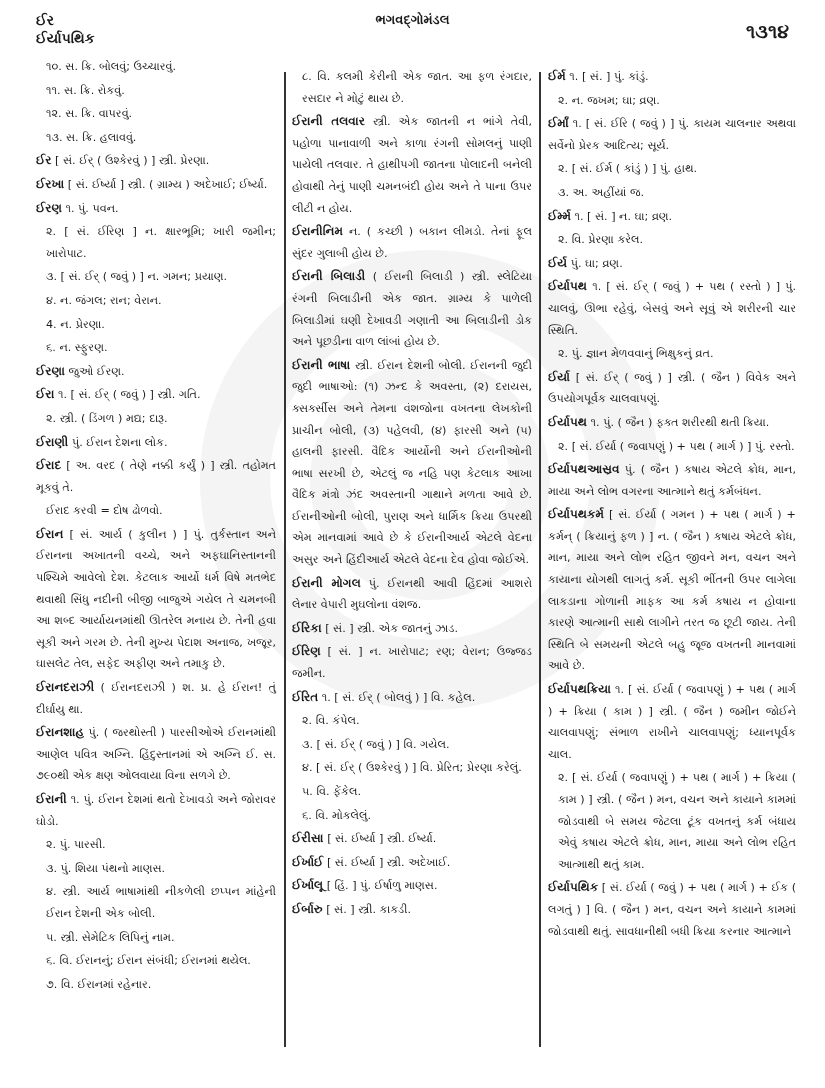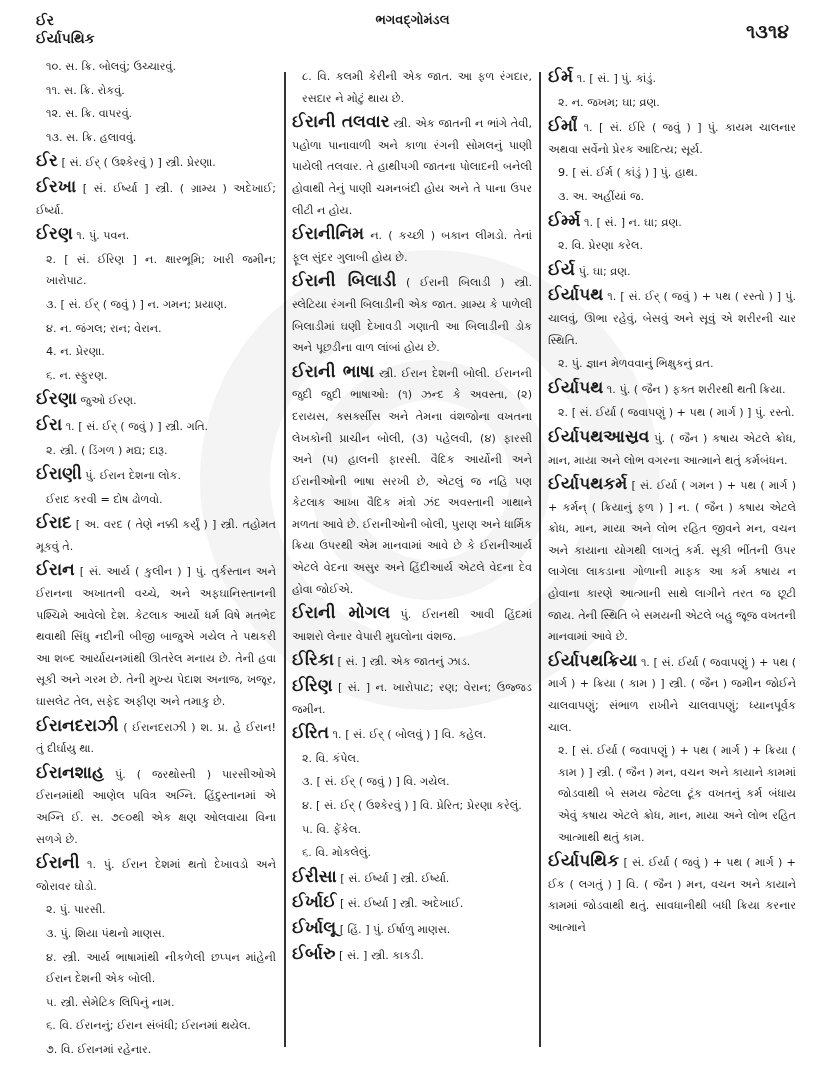--- a/index.html
+++ b/index.html
@@ -23,21 +23,21 @@
   .h-right { position:absolute; right:36px; top:20px; font-size:19px; font-weight:bold; }
   .col {
     position:absolute; top:56px; font-size:11.2px; line-height:21.6px;
   }
   .col1 { left:36px; width:240px; }
   .col2 { left:292px; width:240px; top:66px; }
   .col3 { left:548px; width:248px; top:66px; }
   .divider { position:absolute; width:1.5px; background:#333; top:72px; height:975px; }
   .d1 { left:284px; } .d2 { left:539px; }
   .entry { margin:0 0 2px 0; text-align:justify; }
-  .hw { font-weight:bold; font-size:17px; }
+  .hw { font-weight:bold; font-size:12px; }
   .sense { padding-left:10px; }
   .body-text { }
 </style>
 </head>
 <body>
 
 <div class="watermark"></div>
 <div class="watermark2"></div>
 
 <div class="header">
@@ -60,23 +60,23 @@
     <div class="entry"><span class="hw">ઈરણ</span> <span class="body-text">૧. પું. પવન.</span></div>
     <div class="entry sense"><span class="body-text">૨. [ સં. ઈરિણ ] ન. ક્ષારભૂમિ; ખારી જમીન; ખારોપાટ.</span></div>
     <div class="entry sense"><span class="body-text">૩. [ સં. ઈર્ ( જવું ) ] ન. ગમન; પ્રયાણ.</span></div>
     <div class="entry sense"><span class="body-text">૪. ન. જંગલ; રાન; વેરાન.</span></div>
     <div class="entry sense"><span class="body-text">4. ન. પ્રેરણા.</span></div>
     <div class="entry sense"><span class="body-text">૬. ન. સ્ફુરણ.</span></div>
     <div class="entry"><span class="hw">ઈરણા</span> <span class="body-text">જુઓ ઈરણ.</span></div>
     <div class="entry"><span class="hw">ઈરા</span> <span class="body-text">૧. [ સં. ઈર્ ( જવું ) ] સ્ત્રી. ગતિ.</span></div>
     <div class="entry sense"><span class="body-text">૨. સ્ત્રી. ( ડિંગળ ) મદ્ય; દારૂ.</span></div>
     <div class="entry"><span class="hw">ઈરાણી</span> <span class="body-text">પું. ઈરાન દેશના લોક.</span></div>
+    <div class="entry"><span class="hw">ઈરાદ</span> <span class="body-text">[ અ. વરદ ( તેણે નક્કી કર્યું ) ] સ્ત્રી. તહોમત મૂકવું તે.</span></div>
     <div class="entry sense"><span class="body-text">ઈરાદ કરવી = દોષ ઢોળવો.</span></div>
-    <div class="entry"><span class="hw">ઈરાદ</span> <span class="body-text">[ અ. વરદ ( તેણે નક્કી કર્યું ) ] સ્ત્રી. તહોમત મૂકવું તે.</span></div>
-    <div class="entry"><span class="hw">ઈરાન</span> <span class="body-text">[ સં. આર્ય ( કુલીન ) ] પું. તુર્કસ્તાન અને ઈરાનના અખાતની વચ્ચે, અને અફઘાનિસ્તાનની પશ્ચિમે આવેલો દેશ. કેટલાક આર્યો ધર્મ વિષે મતભેદ થવાથી સિંધુ નદીની બીજી બાજુએ ગયેલ તે પથકરી આ શબ્દ આર્યાયનમાંથી ઊતરેલ મનાય છે. તેની હવા સૂકી અને ગરમ છે. તેની મુખ્ય પેદાશ અનાજ, ખજૂર, ઘાસલેટ તેલ, સફેદ અફીણ અને તમાકુ છે.</span></div>
+    <div class="entry"><span class="hw">ઈરાન</span> <span class="body-text">[ સં. આર્ય ( કુલીન ) ] પું. તુર્કસ્તાન અને ઈરાનના અખાતની વચ્ચે, અને અફઘાનિસ્તાનની પશ્ચિમે આવેલો દેશ. કેટલાક આર્યો ધર્મ વિષે મતભેદ થવાથી સિંધુ નદીની બીજી બાજુએ ગયેલ તે ચમનબી આ શબ્દ આર્યાયનમાંથી ઊતરેલ મનાય છે. તેની હવા સૂકી અને ગરમ છે. તેની મુખ્ય પેદાશ અનાજ, ખજૂર, ઘાસલેટ તેલ, સફેદ અફીણ અને તમાકુ છે.</span></div>
     <div class="entry"><span class="hw">ઈરાનદરાઝી</span> <span class="body-text">( ઈરાનદરાઝી ) શ. પ્ર. હે ઈરાન! તું દીર્ઘાયુ થા.</span></div>
     <div class="entry"><span class="hw">ઈરાનશાહ</span> <span class="body-text">પું. ( જરથોસ્તી ) પારસીઓએ ઈરાનમાંથી આણેલ પવિત્ર અગ્નિ. હિંદુસ્તાનમાં એ અગ્નિ ઈ. સ. ૭૯૦થી એક ક્ષણ ઓલવાયા વિના સળગે છે.</span></div>
     <div class="entry"><span class="hw">ઈરાની</span> <span class="body-text">૧. પું. ઈરાન દેશમાં થતો દેખાવડો અને જોરાવર ઘોડો.</span></div>
     <div class="entry sense"><span class="body-text">૨. પું. પારસી.</span></div>
     <div class="entry sense"><span class="body-text">૩. પું. શિયા પંથનો માણસ.</span></div>
     <div class="entry sense"><span class="body-text">૪. સ્ત્રી. આર્ય ભાષામાંથી નીકળેલી છપ્પન માંહેની ઈરાન દેશની એક બોલી.</span></div>
     <div class="entry sense"><span class="body-text">૫. સ્ત્રી. સેમેટિક લિપિનું નામ.</span></div>
     <div class="entry sense"><span class="body-text">૬. વિ. ઈરાનનું; ઈરાન સંબંધી; ઈરાનમાં થયેલ.</span></div>
     <div class="entry sense"><span class="body-text">૭. વિ. ઈરાનમાં રહેનાર.</span></div>
   </div>
@@ -97,27 +97,28 @@
     <div class="entry sense"><span class="body-text">૬. વિ. મોકલેલું.</span></div>
     <div class="entry"><span class="hw">ઈરીસા</span> <span class="body-text">[ સં. ઈર્ષ્યા ] સ્ત્રી. ઈર્ષ્યા.</span></div>
     <div class="entry"><span class="hw">ઈર્ખાઈ</span> <span class="body-text">[ સં. ઈર્ષ્યા ] સ્ત્રી. અદેખાઈ.</span></div>
     <div class="entry"><span class="hw">ઈર્ખાલૂ</span> <span class="body-text">[ હિં. ] પું. ઈર્ષાળુ માણસ.</span></div>
     <div class="entry"><span class="hw">ઈર્બારુ</span> <span class="body-text">[ સં. ] સ્ત્રી. કાકડી.</span></div>
   </div>
 <div class="col col3">
     <div class="entry"><span class="hw">ઈર્મ</span> <span class="body-text">૧. [ સં. ] પું. કાંડું.</span></div>
     <div class="entry sense"><span class="body-text">૨. ન. જખમ; ઘા; વ્રણ.</span></div>
     <div class="entry"><span class="hw">ઈર્માં</span> <span class="body-text">૧. [ સં. ઈરિ ( જવું ) ] પું. કાયમ ચાલનાર અથવા સર્વેનો પ્રેરક આદિત્ય; સૂર્ય.</span></div>
-    <div class="entry sense"><span class="body-text">9. [ સં. ઈર્મ ( કાંડું ) ] પું. હાથ.</span></div>
+    <div class="entry sense"><span class="body-text">૨. [ સં. ઈર્મ ( કાંડું ) ] પું. હાથ.</span></div>
     <div class="entry sense"><span class="body-text">૩. અ. અહીંયાં જ.</span></div>
     <div class="entry"><span class="hw">ઈર્મ્મ</span> <span class="body-text">૧. [ સં. ] ન. ઘા; વ્રણ.</span></div>
     <div class="entry sense"><span class="body-text">૨. વિ. પ્રેરણા કરેલ.</span></div>
     <div class="entry"><span class="hw">ઈર્ય</span> <span class="body-text">પું. ઘા; વ્રણ.</span></div>
     <div class="entry"><span class="hw">ઈર્યાપથ</span> <span class="body-text">૧. [ સં. ઈર્ ( જવું ) + પથ ( રસ્તો ) ] પું. ચાલવું, ઊભા રહેવું, બેસવું અને સૂવું એ શરીરની ચાર સ્થિતિ.</span></div>
     <div class="entry sense"><span class="body-text">૨. પું. જ્ઞાન મેળવવાનું ભિક્ષુકનું વ્રત.</span></div>
+    <div class="entry"><span class="hw">ઈર્યા</span> <span class="body-text">[ સં. ઈર્ ( જવું ) ] સ્ત્રી. ( જૈન ) વિવેક અને ઉપયોગપૂર્વક ચાલવાપણું.</span></div>
     <div class="entry"><span class="hw">ઈર્યાપથ</span> <span class="body-text">૧. પું. ( જૈન ) ફક્ત શરીરથી થતી ક્રિયા.</span></div>
     <div class="entry sense"><span class="body-text">૨. [ સં. ઈર્યા ( જવાપણું ) + પથ ( માર્ગ ) ] પું. રસ્તો.</span></div>
     <div class="entry"><span class="hw">ઈર્યાપથઆસ્રવ</span> <span class="body-text">પું. ( જૈન ) કષાય એટલે ક્રોધ, માન, માયા અને લોભ વગરના આત્માને થતું કર્મબંધન.</span></div>
     <div class="entry"><span class="hw">ઈર્યાપથકર્મ</span> <span class="body-text">[ સં. ઈર્યા ( ગમન ) + પથ ( માર્ગ ) + કર્મન્ ( ક્રિયાનું ફળ ) ] ન. ( જૈન ) કષાય એટલે ક્રોધ, માન, માયા અને લોભ રહિત જીવને મન, વચન અને કાયાના યોગથી લાગતું કર્મ. સૂકી ભીંતની ઉપર લાગેલા લાકડાના ગોળાની માફક આ કર્મ કષાય ન હોવાના કારણે આત્માની સાથે લાગીને તરત જ છૂટી જાય. તેની સ્થિતિ બે સમયની એટલે બહુ જૂજ વખતની માનવામાં આવે છે.</span></div>
     <div class="entry"><span class="hw">ઈર્યાપથક્રિયા</span> <span class="body-text">૧. [ સં. ઈર્યા ( જવાપણું ) + પથ ( માર્ગ ) + ક્રિયા ( કામ ) ] સ્ત્રી. ( જૈન ) જમીન જોઈને ચાલવાપણું; સંભાળ રાખીને ચાલવાપણું; ધ્યાનપૂર્વક ચાલ.</span></div>
     <div class="entry sense"><span class="body-text">૨. [ સં. ઈર્યા ( જવાપણું ) + પથ ( માર્ગ ) + ક્રિયા ( કામ ) ] સ્ત્રી. ( જૈન ) મન, વચન અને કાયાને કામમાં જોડવાથી બે સમય જેટલા ટૂંક વખતનું કર્મ બંધાય એવું કષાય એટલે ક્રોધ, માન, માયા અને લોભ રહિત આત્માથી થતું કામ.</span></div>
     <div class="entry"><span class="hw">ઈર્યાપથિક</span> <span class="body-text">[ સં. ઈર્યા ( જવું ) + પથ ( માર્ગ ) + ઈક ( લગતું ) ] વિ. ( જૈન ) મન, વચન અને કાયાને કામમાં જોડવાથી થતું. સાવધાનીથી બધી ક્રિયા કરનાર આત્માને</span></div>
   </div>
 
 </body></html>

